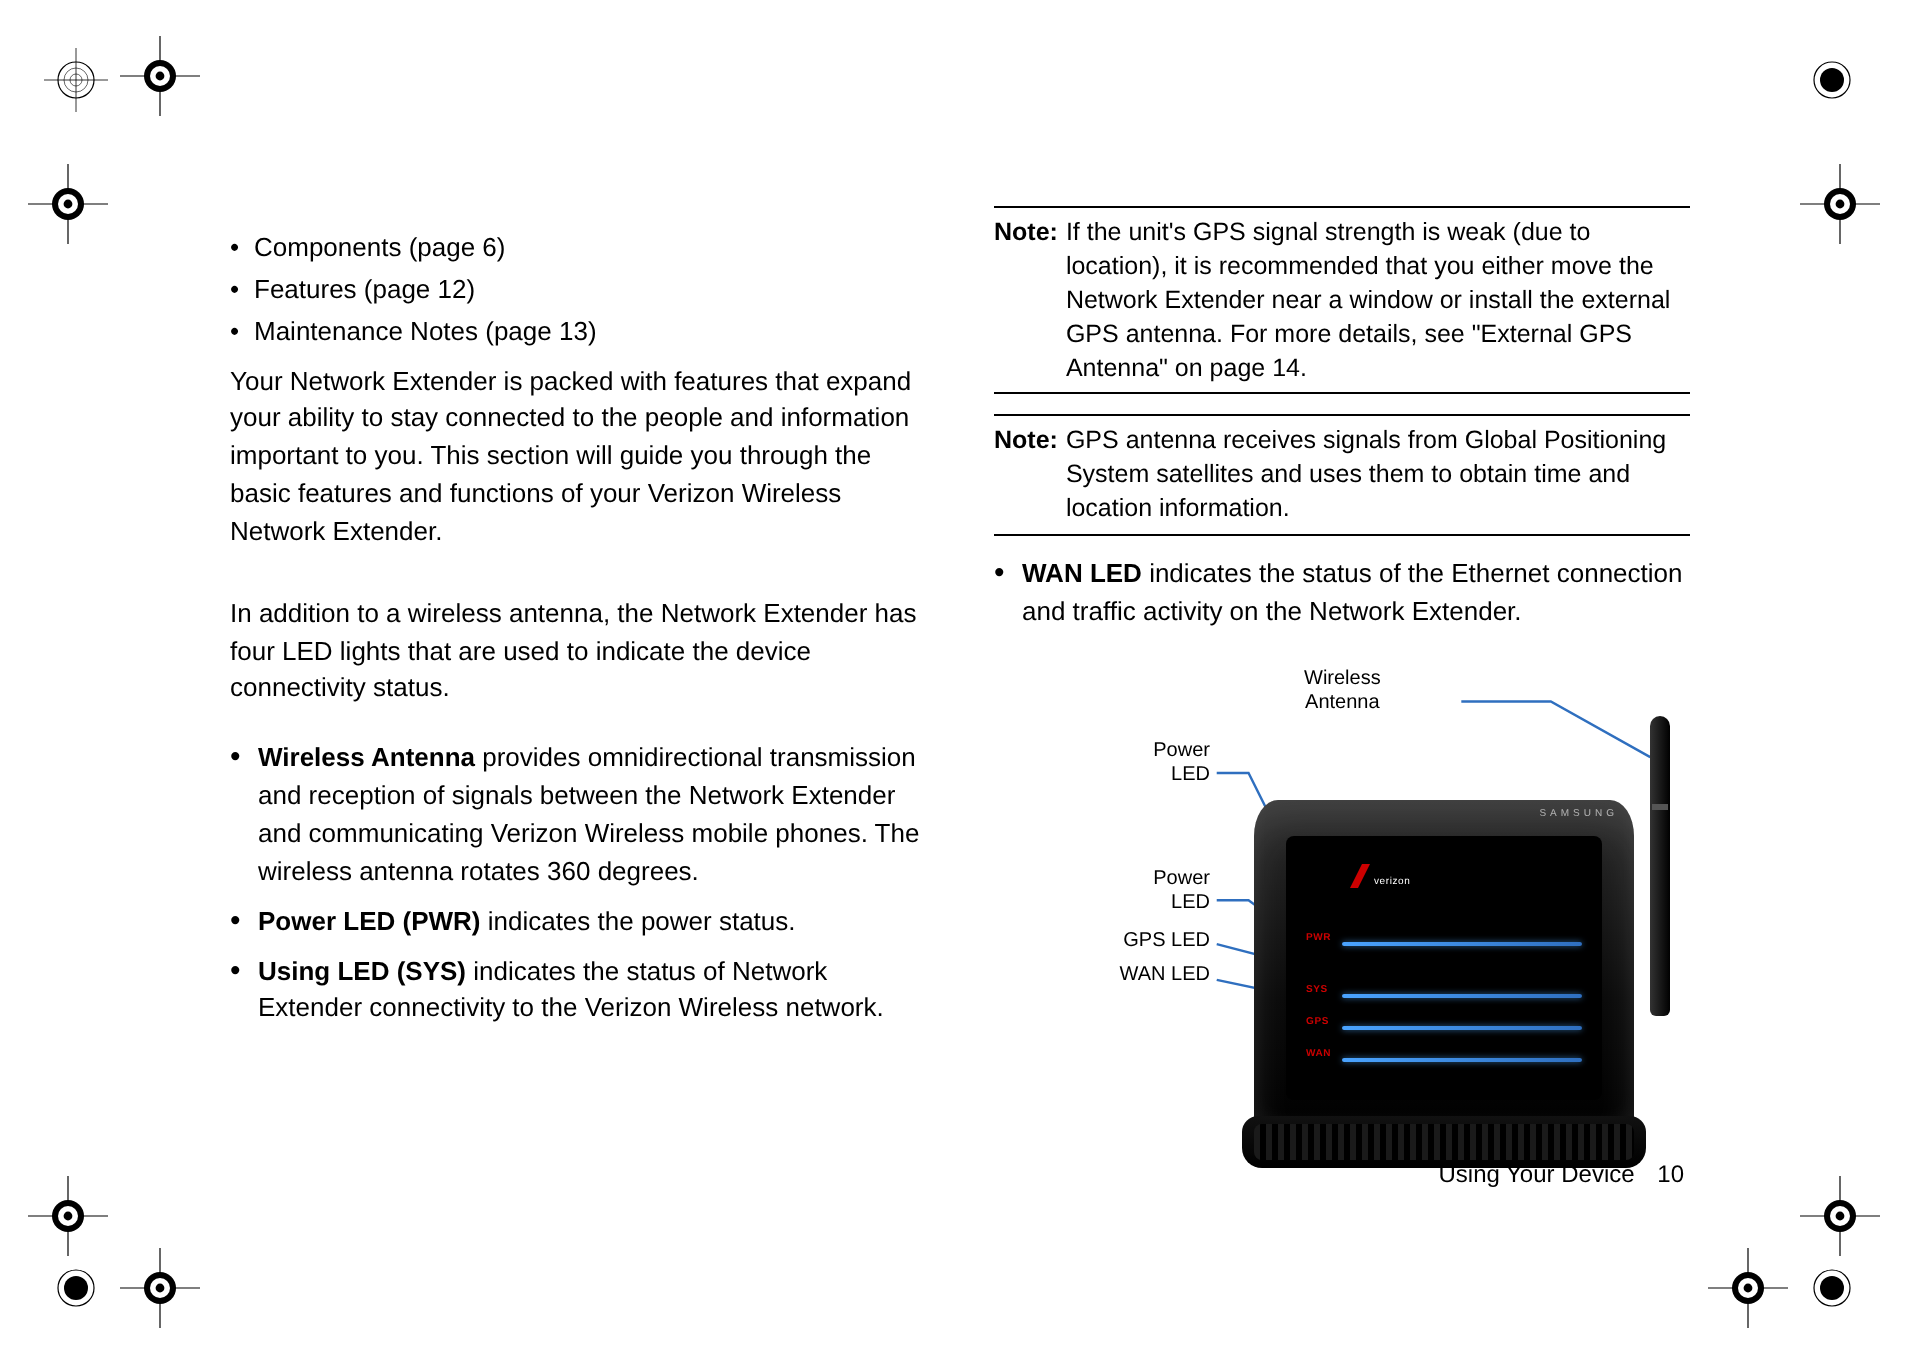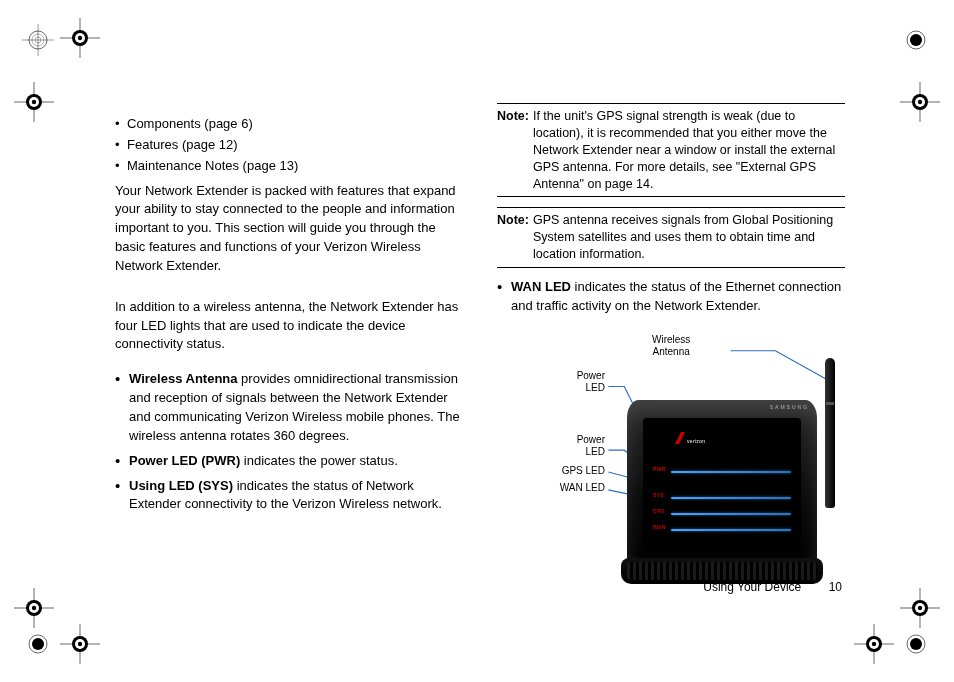--- a/index.html
+++ b/index.html
@@ -86,21 +86,21 @@
     white-space: nowrap;
   }
   .note-block .ntext { flex: 1; }
   .bold { font-weight: bold; }
   .footer {
     position: absolute;
     bottom: 88px;
     right: 112px;
     font-size: 12px;
   }
-  .footer .pg { margin-left: 24px; }
+  .footer .pg { margin-left: 8px; }
   
   .device-wrap {
     position: relative;
     margin-top: 16px;
     height: 290px;
   }
   .device {
     position: absolute;
     left: 130px;
     top: 54px;

